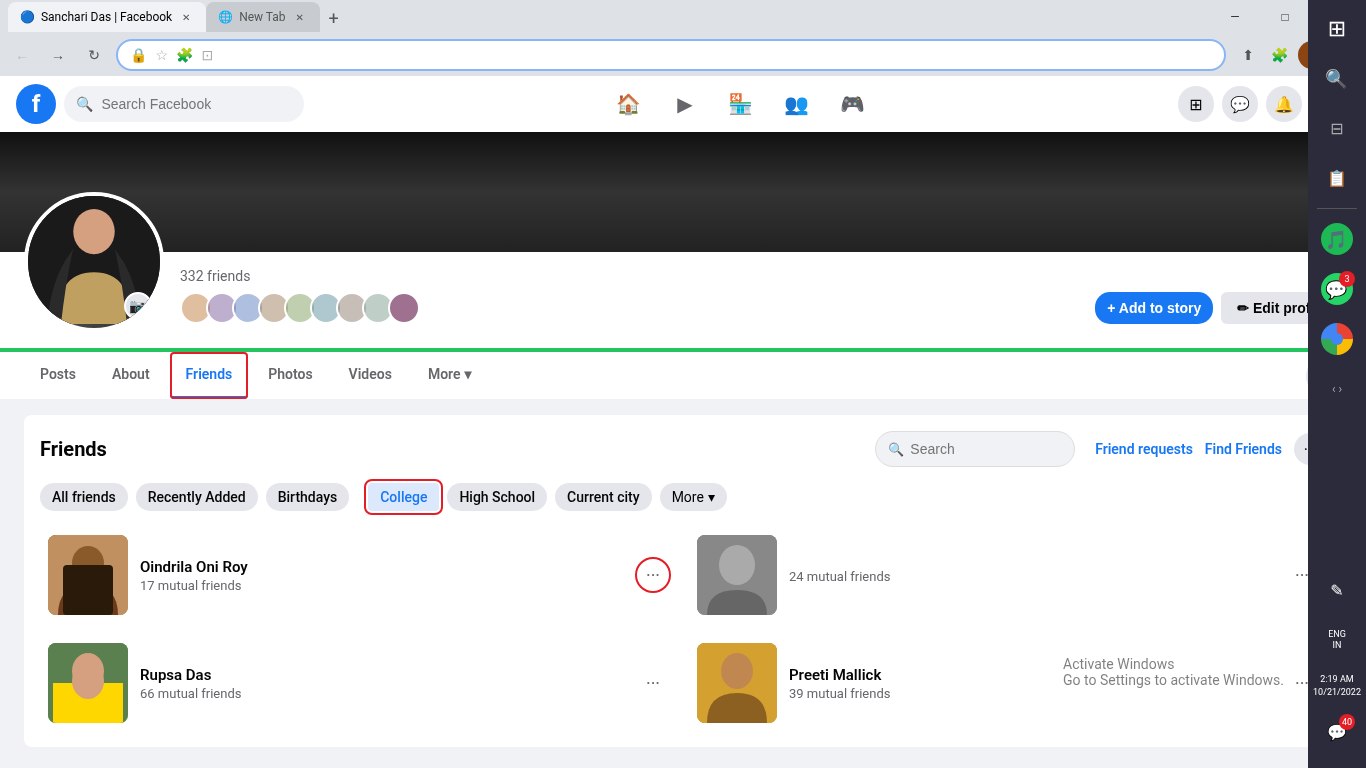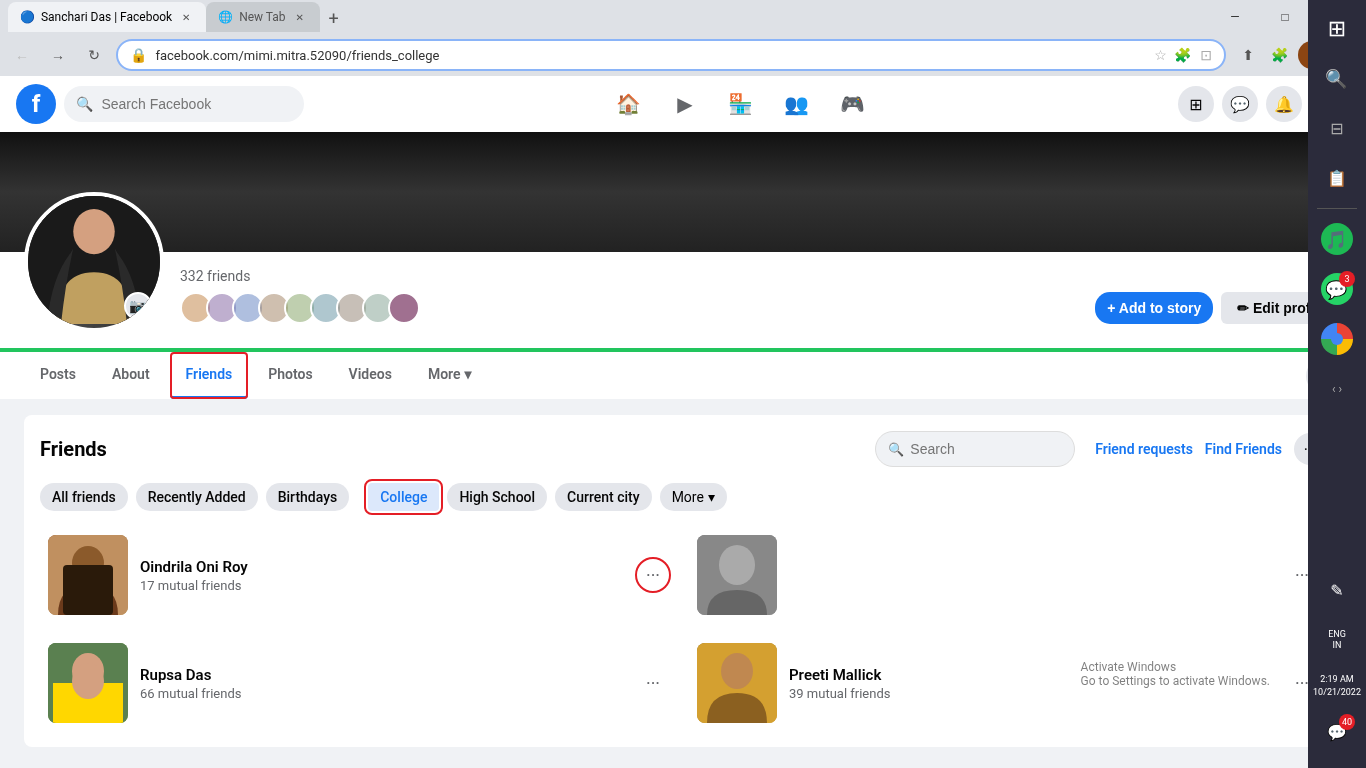--- a/index.html
+++ b/index.html
@@ -543,23 +543,23 @@
     }
     .friend-more-btn.highlight {
       outline: 2px solid #e41e26;
       outline-offset: 0;
     }
 
     
     .activate-windows {
       position: fixed;
       bottom: 80px;
-      right: 96px;
+      right: 82px;
       color: rgba(0,0,0,0.5);
-      font-size: 12px;
+      font-size: 14px;
       pointer-events: none;
       z-index: 999;
     }
 
     
     .right-panel {
       width: 58px;
       height: 768px;
       background: #2b2b3b;
       display: flex;
@@ -640,21 +640,20 @@
         <div class="win-btn close">✕</div>
       </div>
     </div>
 
     <div class="address-bar-row">
       <div class="nav-btn disabled">←</div>
       <div class="nav-btn">→</div>
       <div class="nav-btn">↻</div>
       <div class="address-bar">
         <span class="address-icon">🔒</span>
-        <span class="address-text">facebook.com/mimi.mitra.52090/friends_college</span>
         <span style="color:#aaa; font-size:14px;">☆</span>
         <span style="color:#aaa; font-size:14px;">🧩</span>
         <span style="color:#aaa; font-size:14px;">⊡</span>
       </div>
       <div class="toolbar-icons">
         <div class="toolbar-icon-btn">⬆</div>
         <div class="toolbar-icon-btn">🧩</div>
         <div class="profile-circle" style="background: #8b4513;"></div>
         <div class="toolbar-icon-btn">⋮</div>
       </div>
@@ -792,20 +791,21 @@
 
           <div class="friend-card">
             <div class="friend-photo friend-photo-2">
               <svg width="80" height="80" viewBox="0 0 80 80" xmlns="http://www.w3.org/2000/svg">
                 <rect width="80" height="80" fill="#888"></rect>
                 <ellipse cx="40" cy="30" rx="18" ry="20" fill="#aaa"></ellipse>
                 <path d="M10 80 Q10 55 40 55 Q70 55 70 80Z" fill="#666"></path>
               </svg>
             </div>
             <div class="friend-info">
+              <div class="friend-mutual">24 mutual friends</div>
             </div>
             <div class="friend-more-btn">···</div>
           </div>
 
           <div class="friend-card">
             <div class="friend-photo friend-photo-3">
               <svg width="80" height="80" viewBox="0 0 80 80" xmlns="http://www.w3.org/2000/svg">
                 <rect width="80" height="80" fill="#5a8050"></rect>
                 <ellipse cx="40" cy="28" rx="16" ry="18" fill="#d4a080"></ellipse>
                 <path d="M10 80 Q10 50 40 50 Q70 50 70 80Z" fill="#3a7030"></path>

